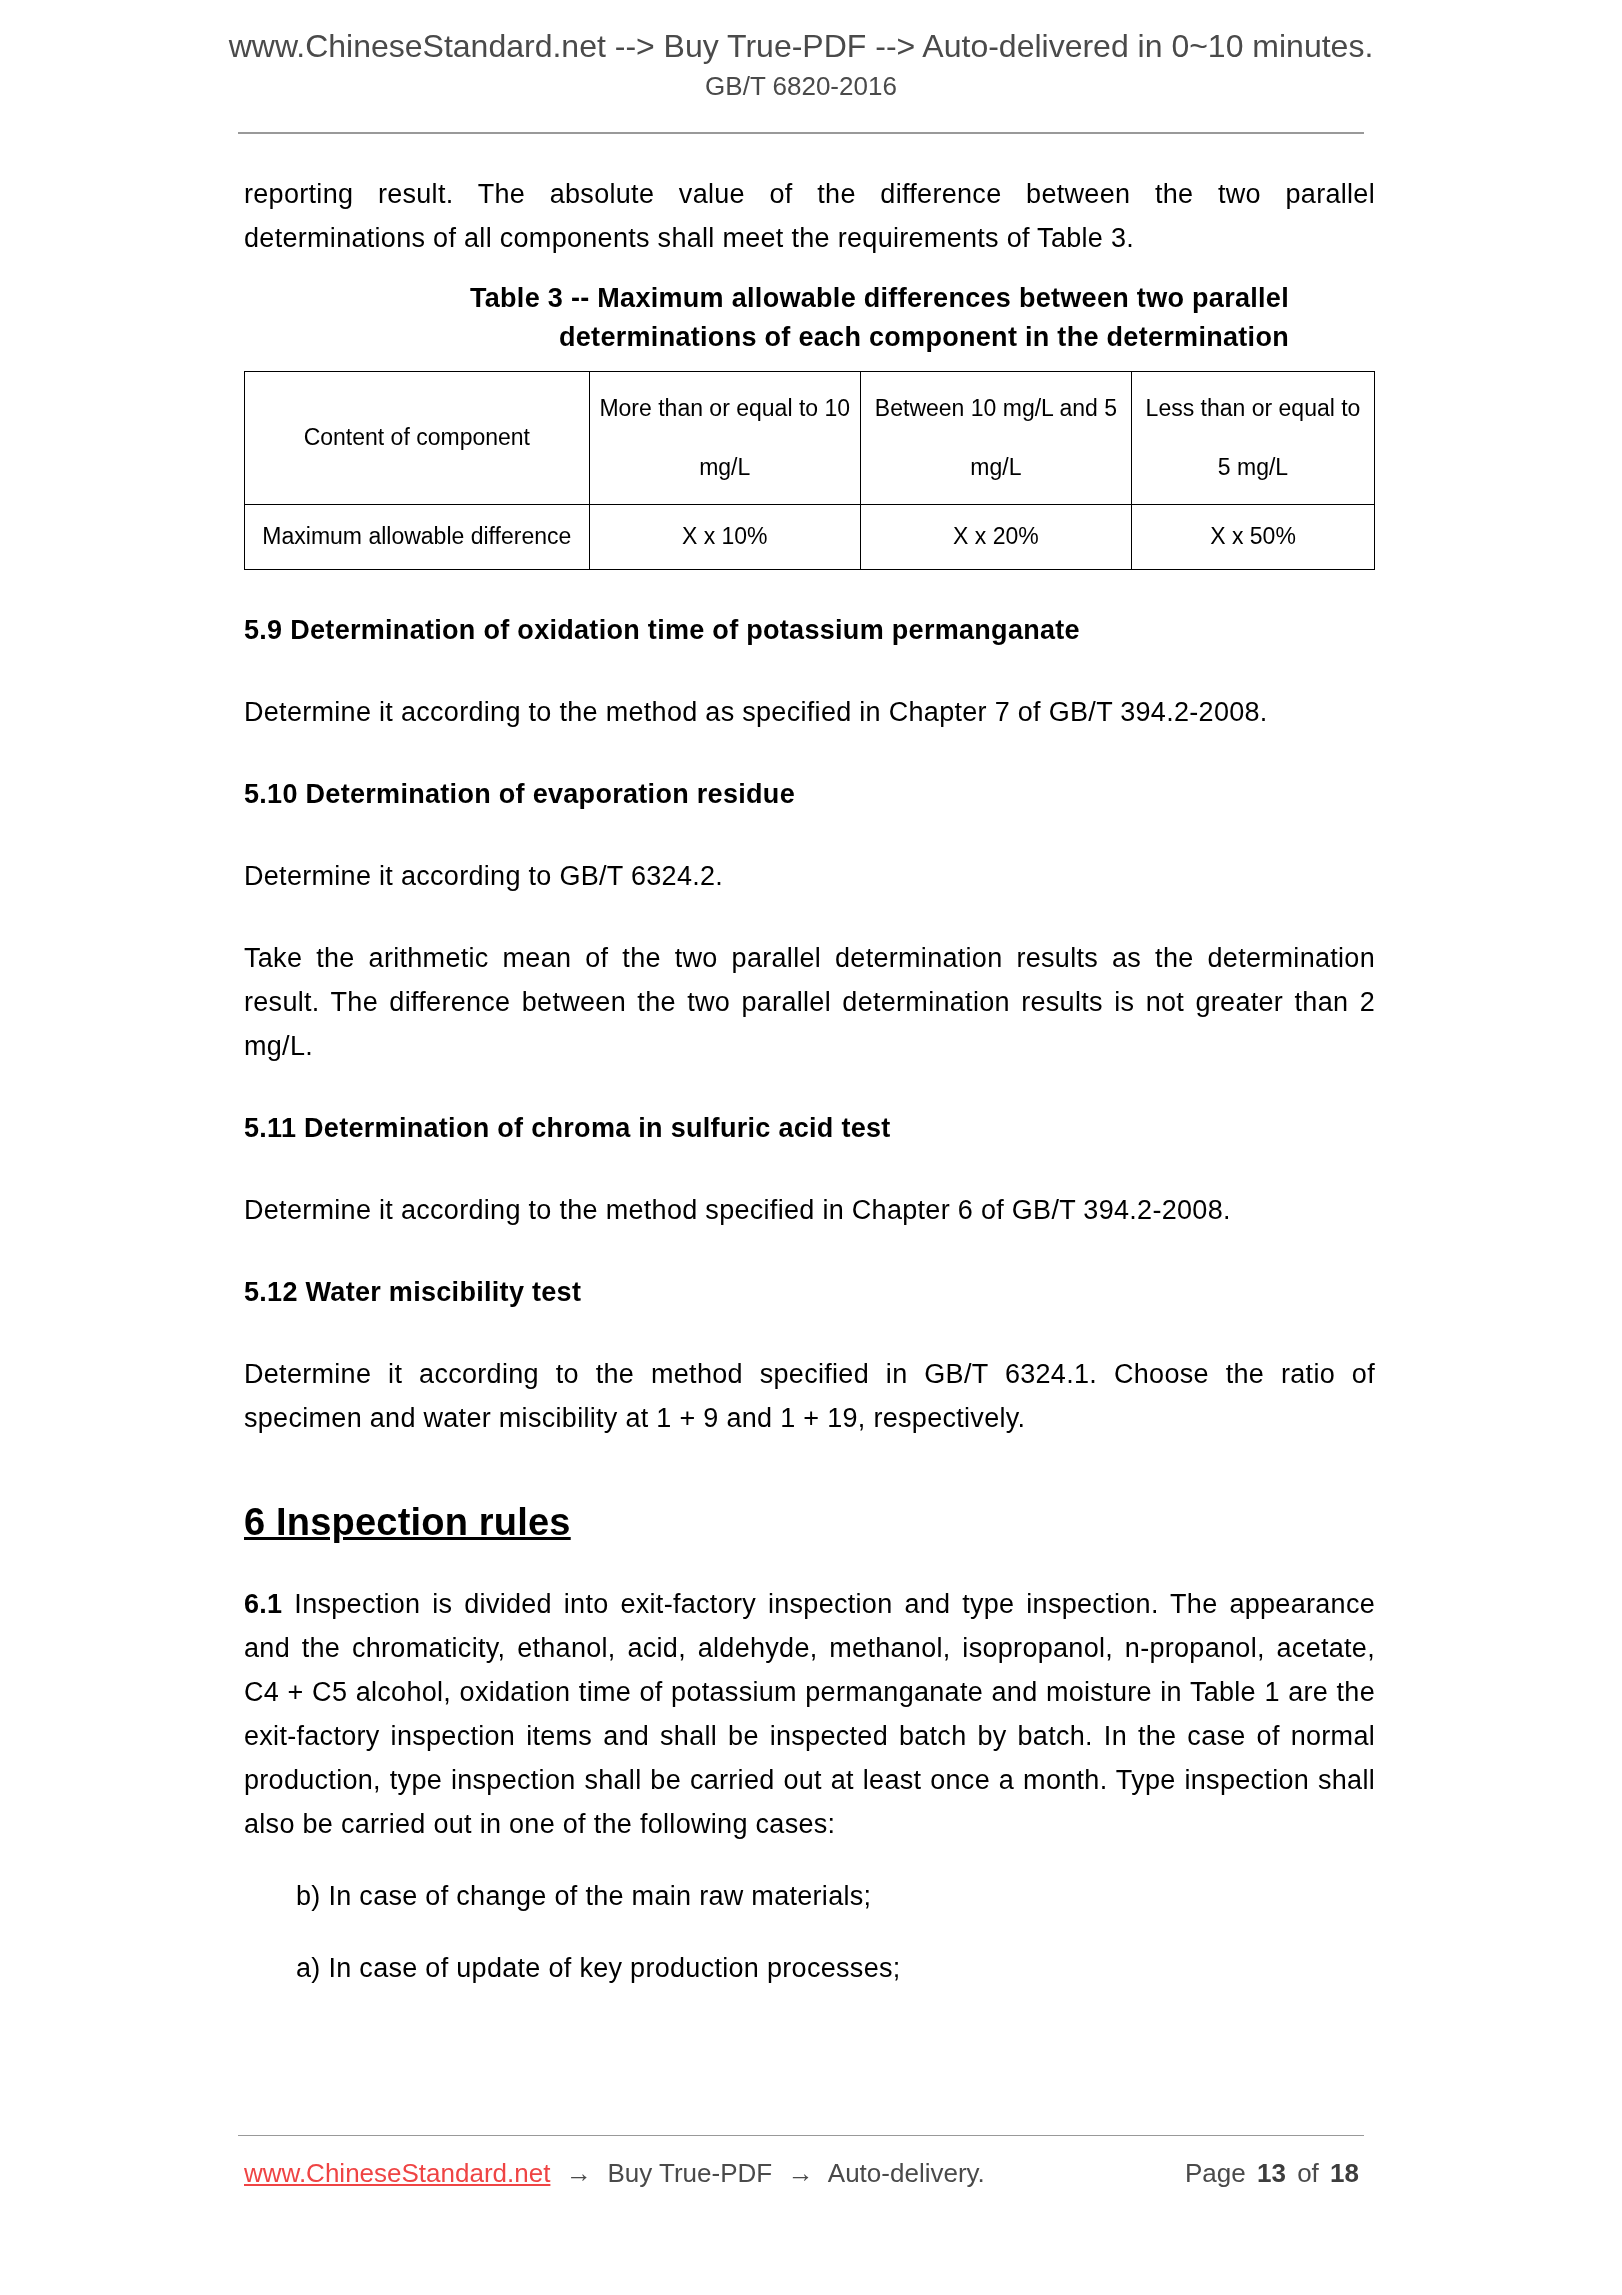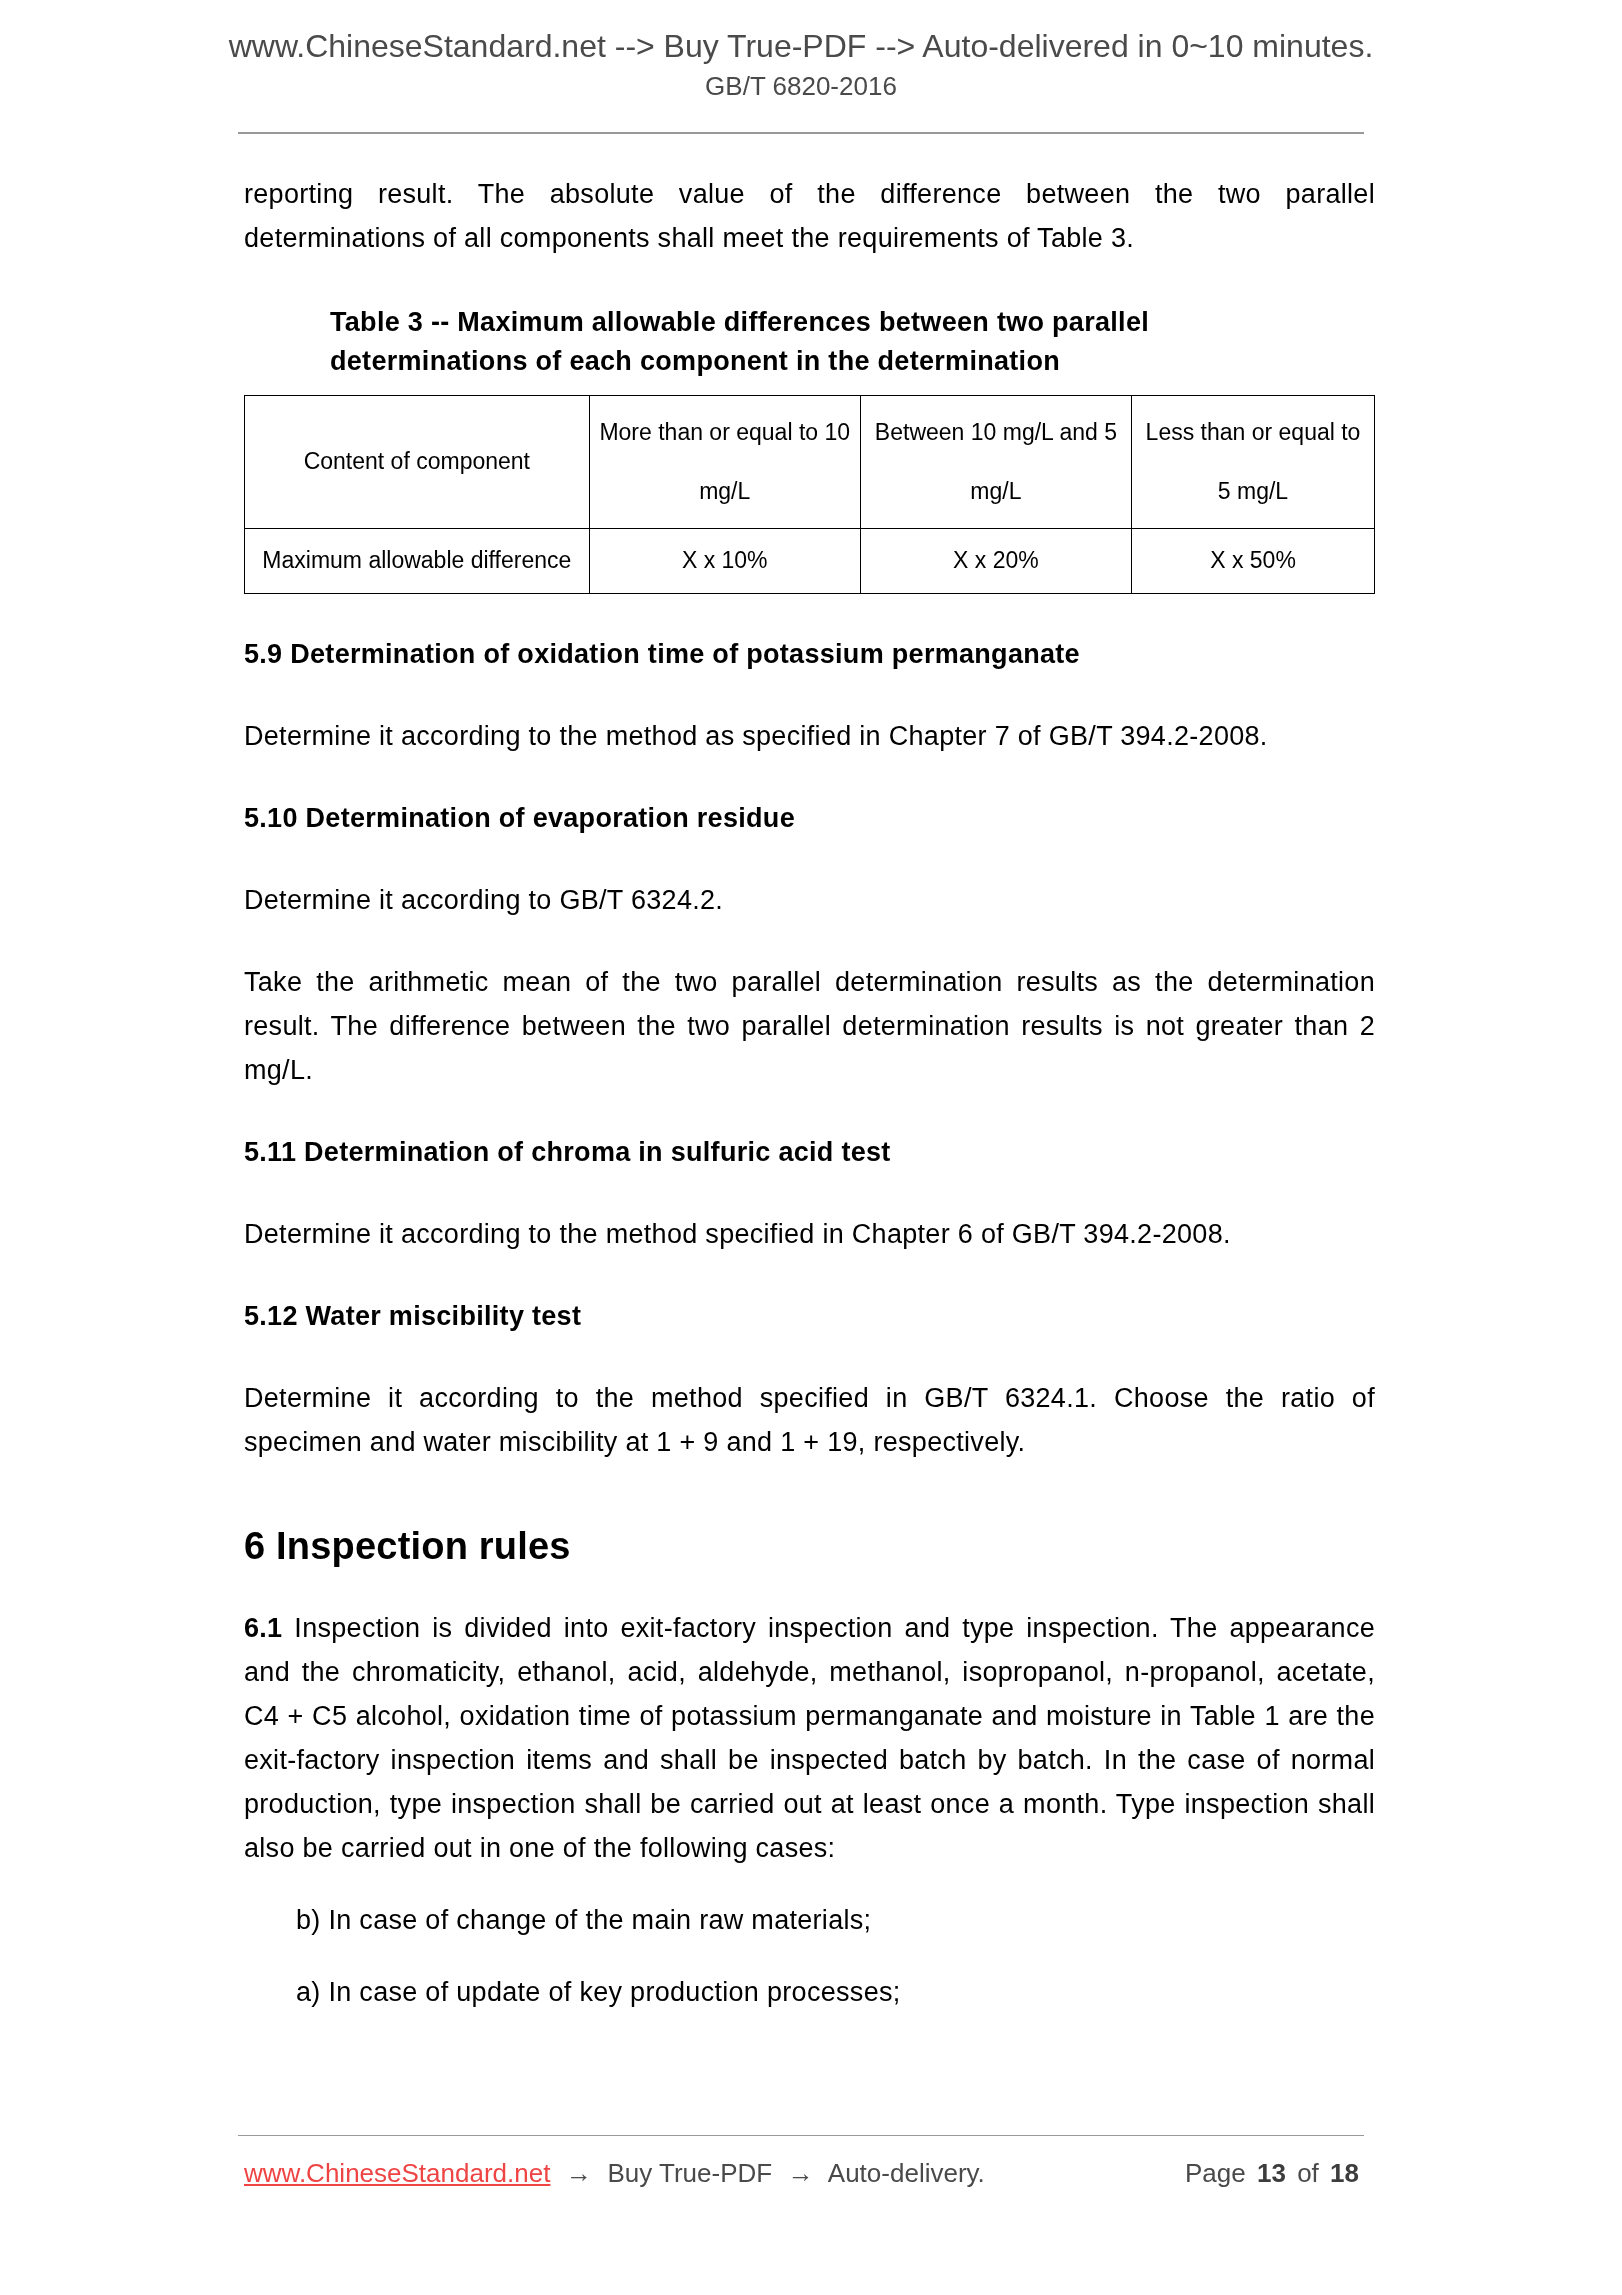--- a/index.html
+++ b/index.html
@@ -39,22 +39,22 @@
     font-size: 27px;
     letter-spacing: 0.3px;
     line-height: 44px;
   }
   .para {
     text-align: justify;
     margin: 38px 0 0 0;
   }
   .table-title {
     font-weight: bold;
-    text-align: left;
-    margin: 43px auto 0 auto;
+    text-align: right;
+    margin: 19px auto 0 auto;
     max-width: 959px;
     line-height: 39px;
   }
   table.spec-table {
     border-collapse: collapse;
     width: 100%;
     margin-top: 13.3px;
     font-size: 23px;
     letter-spacing: 0px;
   }
@@ -74,20 +74,21 @@
   .sec-heading {
     font-weight: bold;
     margin: 38px 0 0 0;
     font-size: 27px;
   }
   .big-heading {
     font-weight: bold;
     font-size: 38px;
     margin: 60px 0 11px 0;
     letter-spacing: 0.2px;
+    text-decoration: underline;
   }
   .clause-number { font-weight: bold; }
   .list-item {
     margin: 28px 0 0 52px;
   }
   .page-footer-rule {
     position: absolute;
     left: 238px; right: 238px;
     top: 2135px;
     border: none;

